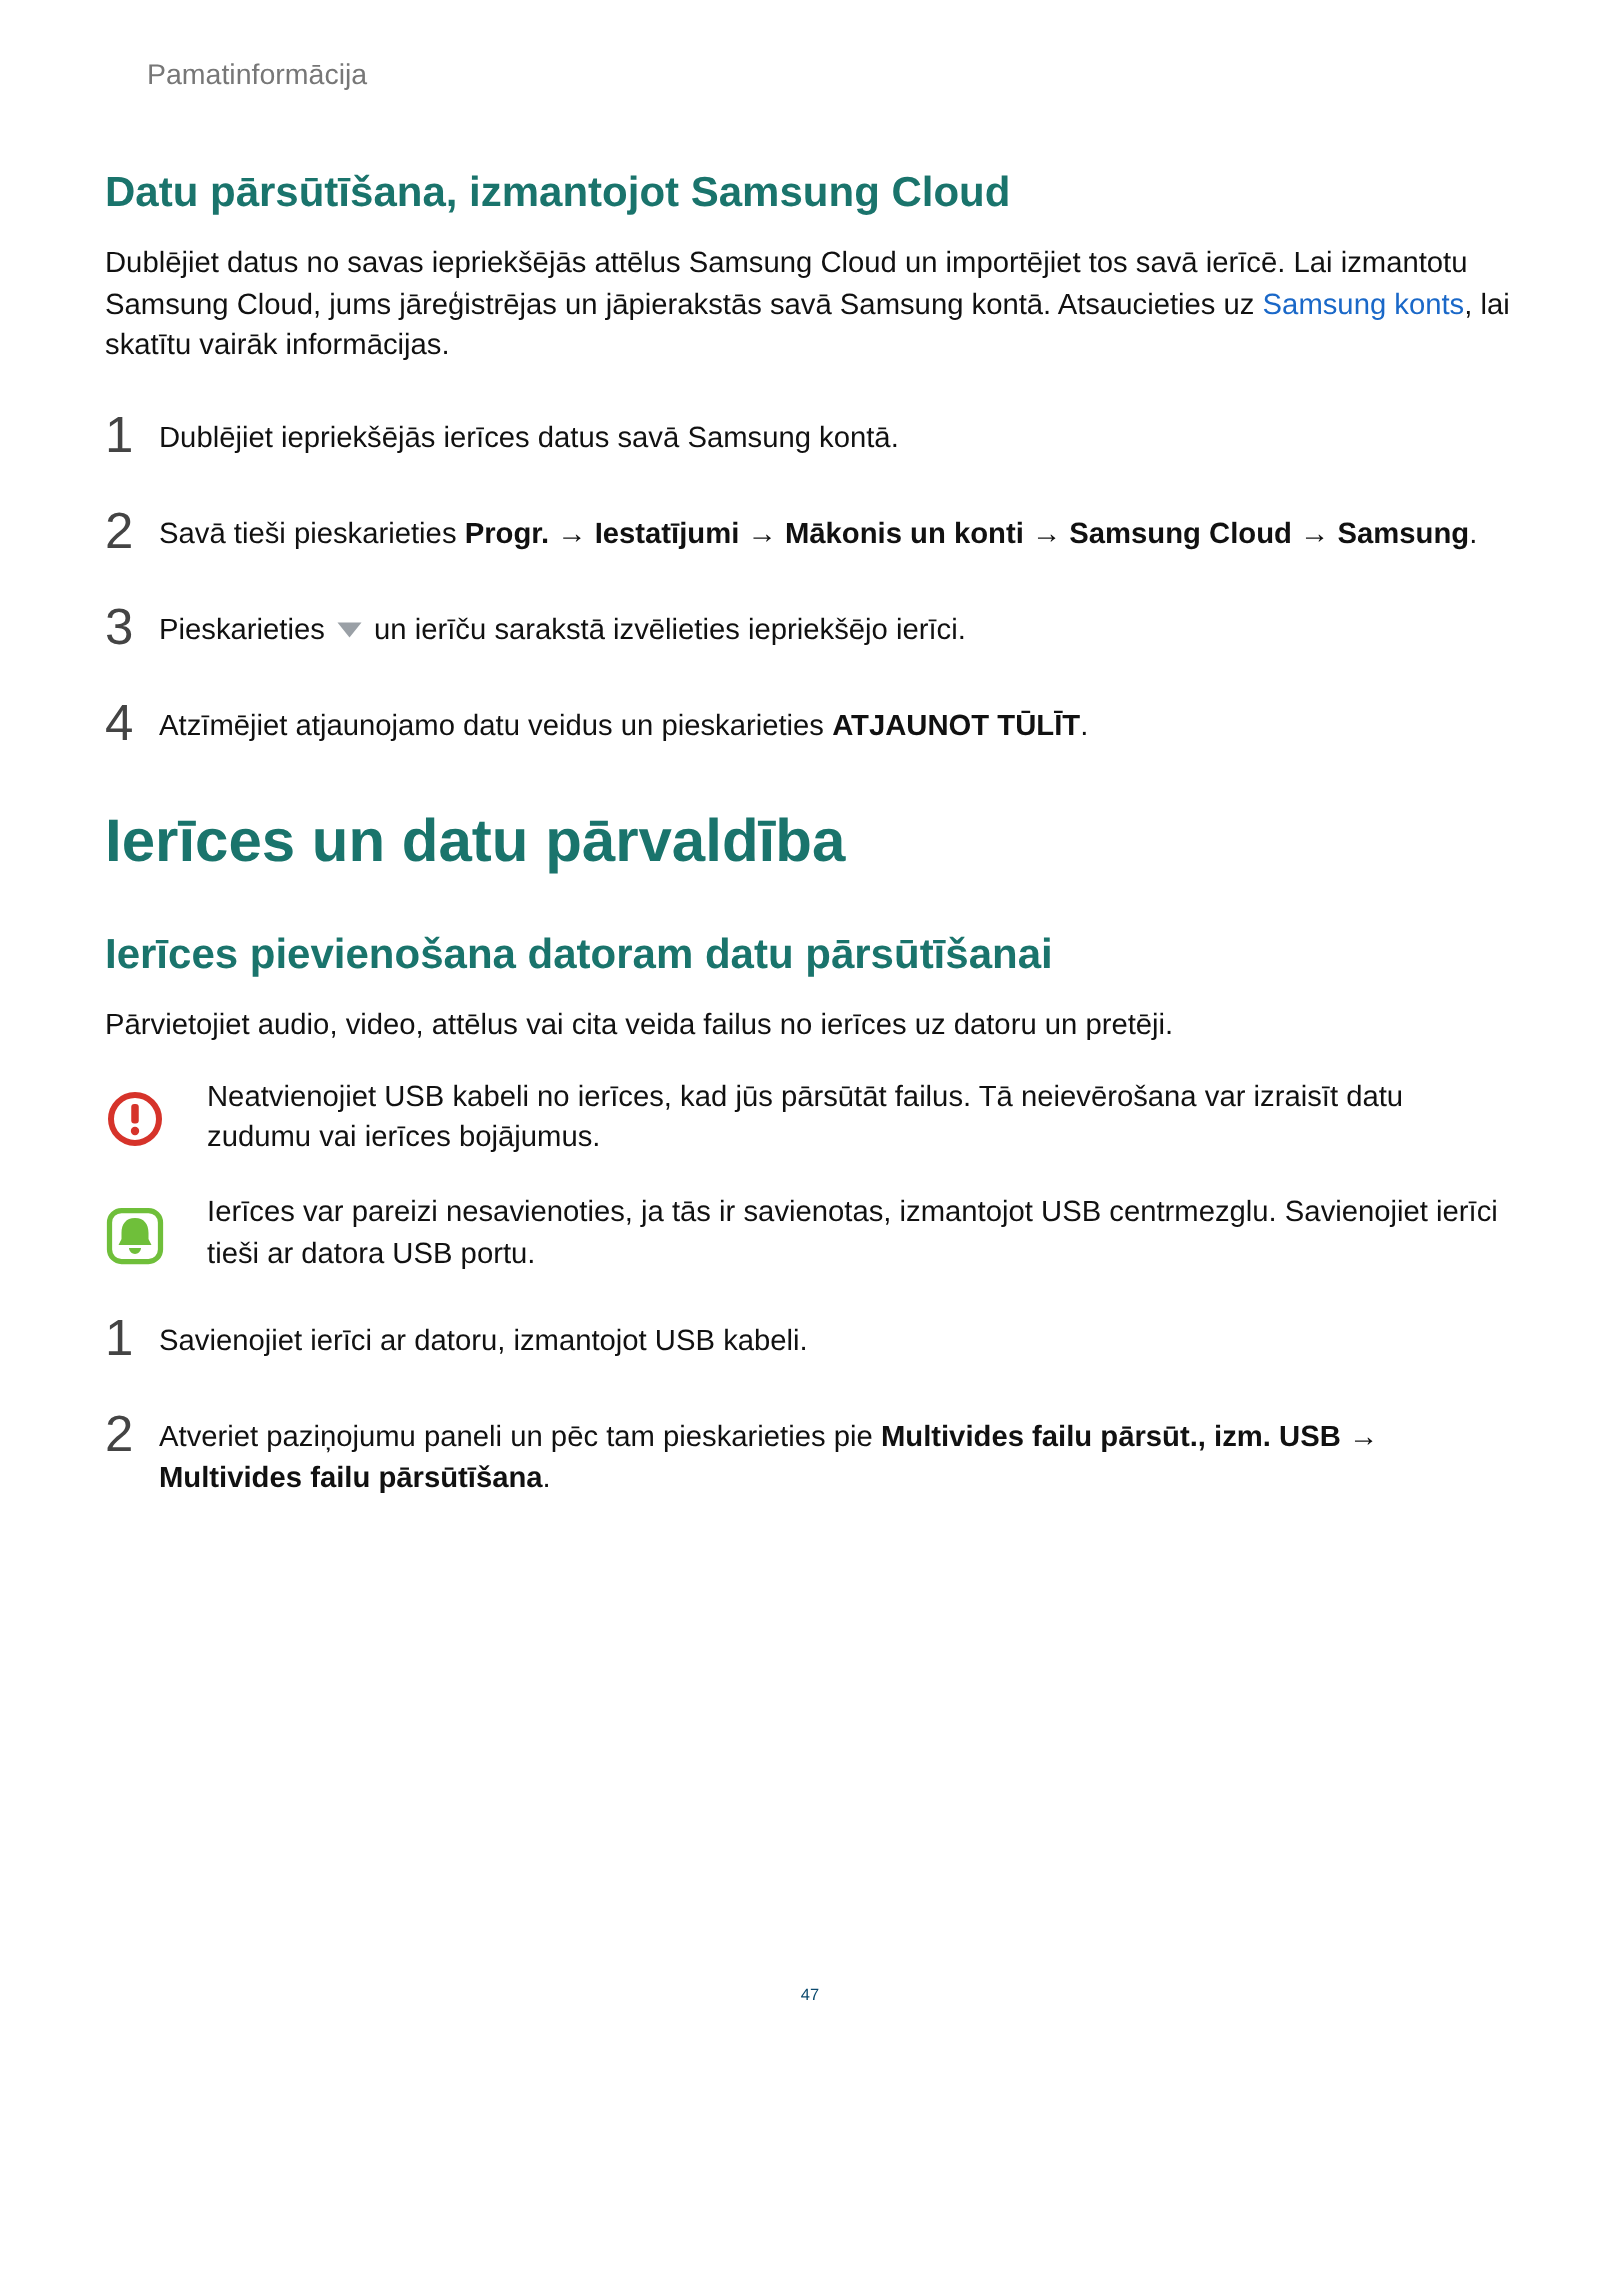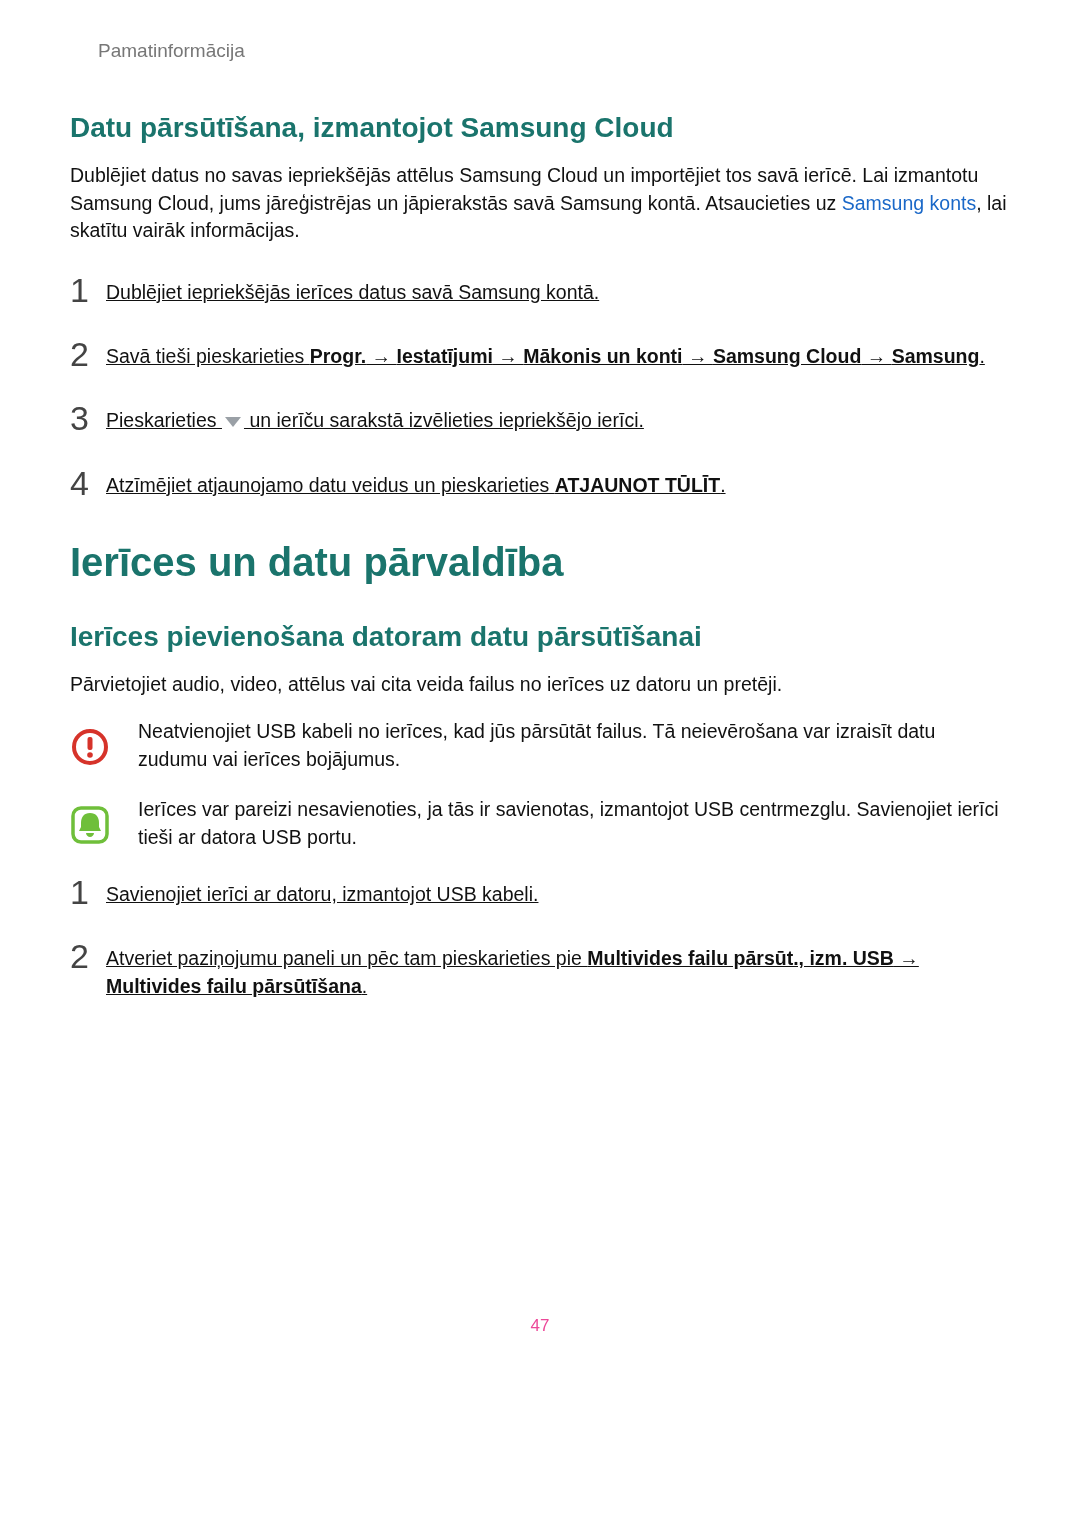--- a/index.html
+++ b/index.html
@@ -49,21 +49,20 @@
     color: #444;
     line-height: 1;
     width: 36px;
     flex-shrink: 0;
   }
   .step-text {
     font-size: 19.5px;
     line-height: 1.42;
     color: #111;
     padding-top: 6px;
-    text-decoration: underline;
   }
   .step-text .sub {
     margin-top: 14px;
   }
   .h1-teal {
     color: #1a746c;
     font-size: 40px;
     font-weight: bold;
     margin: 40px 0 36px 0;
   }
@@ -83,22 +82,22 @@
     font-size: 19.5px;
     line-height: 1.42;
     color: #111;
   }
   .page-num {
     position: absolute;
     bottom: 28px;
     left: 0;
     right: 0;
     text-align: center;
-    font-size: 17px;
-    color: #ec4899;
+    font-size: 11px;
+    color: #0c4a6e;
   }
   b { font-weight: bold; }
   .dropdown-icon {
     display: inline-block;
     vertical-align: middle;
     margin: 0 2px;
   }
 </style>
 </head>
 <body>

